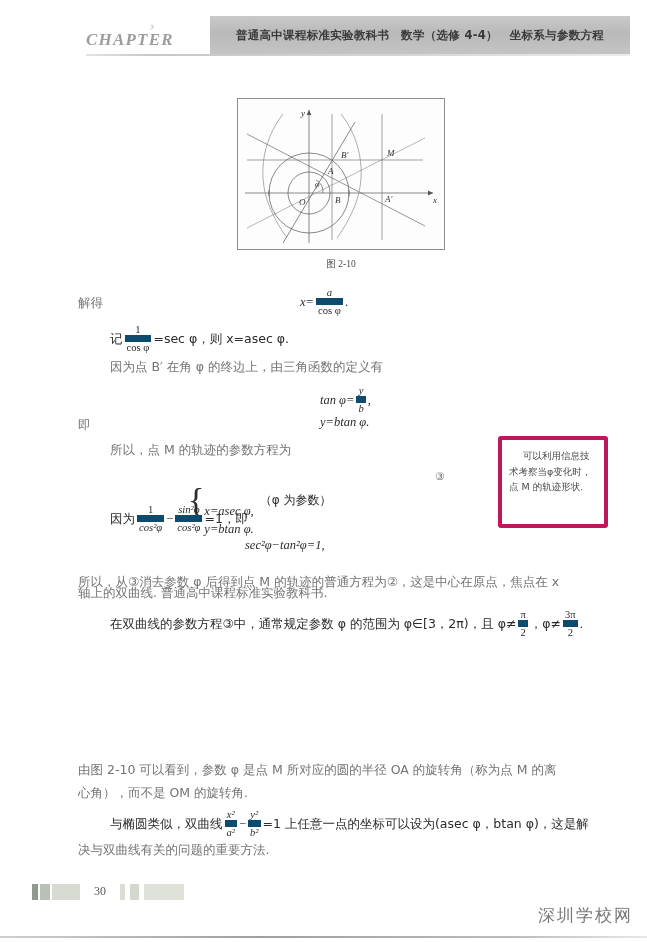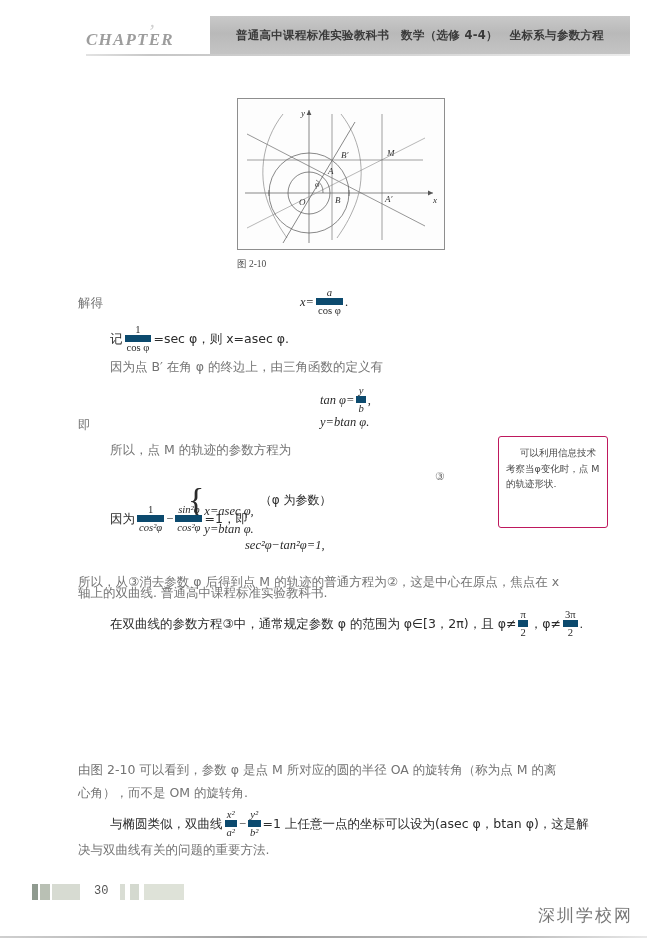--- a/index.html
+++ b/index.html
@@ -39,41 +39,41 @@
   }
   .header-rule{
     position:absolute;left:86px;top:54px;width:544px;height:2px;
     background:linear-gradient(to right,#e3e3e3,#c7c7c7 12%,#d6d6d6 60%,#ececec);
   }
 
   
   .figure{position:absolute;left:237px;top:98px;width:208px;height:152px;}
   .figure-box{position:absolute;inset:0;border:1px solid #8e8e8e;background:#fdfdfd;}
   .figure-caption{
-    position:absolute;left:237px;top:258px;width:208px;text-align:left;
+    position:absolute;left:237px;top:258px;width:208px;text-align:center;
     font-size:9.5px;color:#4a4a4a;font-family:"Liberation Serif",serif;
   }
 
   
   .txt{position:absolute;font-size:12.5px;line-height:1.55;color:#737373;
        font-family:"DejaVu Sans","Liberation Sans",sans-serif;white-space:nowrap;}
   .mathline{position:absolute;font-family:"Liberation Serif","DejaVu Serif",serif;
        font-size:12.5px;color:#2b2b2b;white-space:nowrap;}
   .it{font-style:italic;font-family:"Liberation Serif",serif;}
   .cn{font-family:"DejaVu Sans","Liberation Sans",sans-serif;}
 
   .frac{display:inline-block;vertical-align:middle;text-align:center;
         font-size:.85em;line-height:1.06;position:relative;top:-1px;margin:0 2px;}
   .frac .num{display:block;padding:0 2px;}
   .frac .den{display:block;border-top:7px solid #0c4a6e;padding:0 2px;}
 
   
   .note{
     position:absolute;left:498px;top:436px;width:110px;height:92px;
-    border:1px solid #be185d;border-radius:3px;background:#fff;
+    border:4px solid #be185d;border-radius:3px;background:#fff;
     padding:8px 7px 6px 7px;box-sizing:border-box;
     font-family:"DejaVu Sans","Liberation Sans",sans-serif;
     font-size:9.5px;line-height:1.65;color:#4a4a4a;
     text-indent:14px;
   }
   .note-num{
     position:absolute;left:435px;top:470px;font-size:11px;color:#6f6f6f;
     font-family:"Liberation Serif",serif;
   }
 
@@ -83,21 +83,21 @@
     position:absolute;left:190px;top:700px;
     font-family:"DejaVu Sans","Liberation Sans",sans-serif;
     font-size:11.5px;color:#3a3a3a;white-space:nowrap;letter-spacing:.4px;
   }
 
   
   .foot-blocks{position:absolute;left:32px;top:884px;height:16px;}
   .fb{position:absolute;top:0;height:16px;}
   .page-num{
     position:absolute;left:94px;top:884px;font-size:12px;color:#555;
-    font-family:Liberation Mono, monospace;
+    font-family:Liberation Serif, serif;
   }
   .watermark{
     position:absolute;right:14px;top:904px;
     font-family:"DejaVu Sans","Liberation Sans",sans-serif;
     font-size:17px;color:#777;letter-spacing:2px;
   }
   .foot-rule{
     position:absolute;left:0;top:936px;width:647px;height:2px;
     background:linear-gradient(to right,#cfcfcf,#9f9f9f 40%,#bdbdbd 80%,#e8e8e8);
   }

